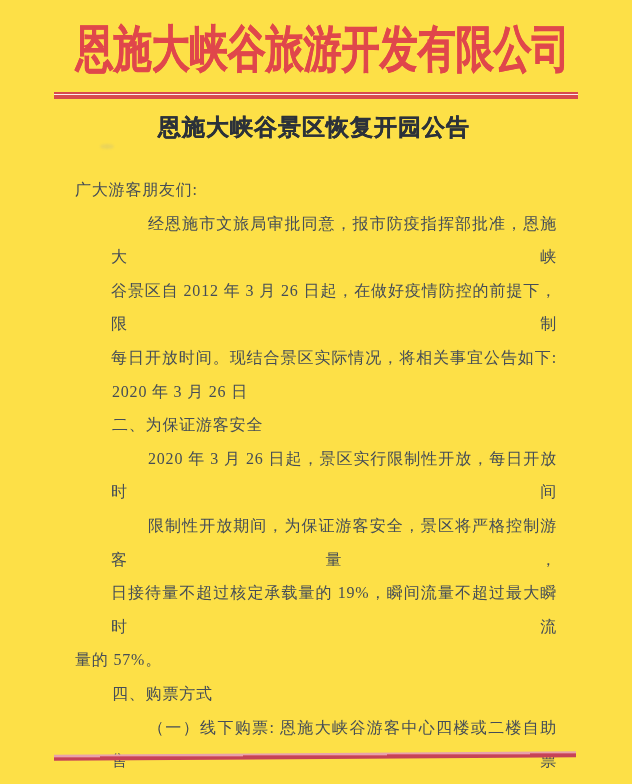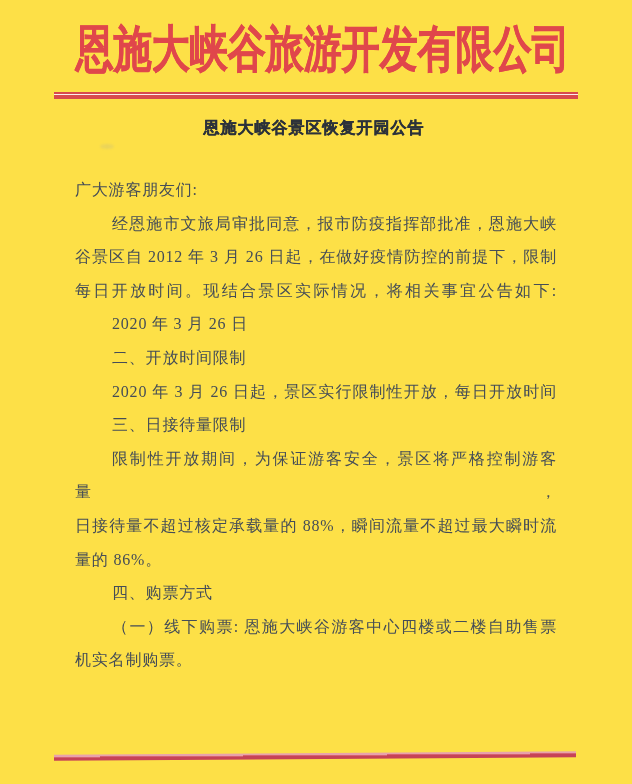--- a/index.html
+++ b/index.html
@@ -25,38 +25,38 @@
   .head-rule{
     position:absolute;top:92px;left:54px;width:524px;height:7px;
     background:linear-gradient(to bottom,
       var(--rule,#d8494d) 0px,var(--rule,#d8494d) 2px,
       #fbecec 2px,#fbecec 3px,
       var(--rule,#d8494d) 3px,var(--rule,#d8494d) 7px);
   }
   .doc-title{
     position:absolute;top:114px;left:0;width:628px;
     text-align:center;
-    font-size:16px;line-height:28px;font-weight:700;
+    font-size:23px;line-height:28px;font-weight:700;
     color:var(--title-color,#2c323a);
     -webkit-text-stroke:0.3px var(--title-color,#2c323a);
     letter-spacing:1px;
   }
   .doc-body{
     position:absolute;top:173px;left:75px;width:482px;
     color:var(--body-color,#454d57);
     font-size:16px;
   }
   .para{margin:0;padding:0;}
   .line{
     line-height:33.6px;min-height:33.6px;
     letter-spacing:0.8px;
     text-align:left;
     white-space:pre-wrap;
   }
-  .line.just{text-align:justify;text-align-last:justify;}
+  .line.just{text-align:justify;text-align-last:justify;margin-left:36px;}
   .line.indent{text-indent:37px;}
   .footer-rule{
     position:absolute;top:753px;left:54px;width:522px;height:6px;
     transform:rotate(-0.4deg);
     background:linear-gradient(to bottom,
       #e8a2ac 0px,#e8a2ac 2px,
       #d66270 2px,#d66270 3px,
       var(--footer,#c64257) 3px,var(--footer,#c64257) 6px);
   }
   .smudge{
@@ -84,32 +84,29 @@
       </div>
       <div class="para">
         <div class="line just indent">经恩施市文旅局审批同意，报市防疫指挥部批准，恩施大峡</div>
         <div class="line just">谷景区自 2012 年 3 月 26 日起，在做好疫情防控的前提下，限制</div>
         <div class="line just">每日开放时间。现结合景区实际情况，将相关事宜公告如下:</div>
       </div>
       <div class="para">
         <div class="line indent">2020 年 3 月 26 日</div>
       </div>
       <div class="para">
-        <div class="line indent">二、开放时间限制</div>
+        <div class="line indent">二、为保证游客安全</div>
       </div>
       <div class="para">
         <div class="line just indent">2020 年 3 月 26 日起，景区实行限制性开放，每日开放时间</div>
       </div>
       <div class="para">
-        <div class="line indent">三、日接待量限制</div>
-      </div>
-      <div class="para">
         <div class="line just indent">限制性开放期间，为保证游客安全，景区将严格控制游客量，</div>
-        <div class="line just">日接待量不超过核定承载量的 88%，瞬间流量不超过最大瞬时流</div>
-        <div class="line">量的 86%。</div>
+        <div class="line just">日接待量不超过核定承载量的 19%，瞬间流量不超过最大瞬时流</div>
+        <div class="line">量的 57%。</div>
       </div>
       <div class="para">
         <div class="line indent">四、购票方式</div>
       </div>
       <div class="para">
         <div class="line just indent">（一）线下购票: 恩施大峡谷游客中心四楼或二楼自助售票</div>
         <div class="line">机实名制购票。</div>
       </div>
     </div>
 

